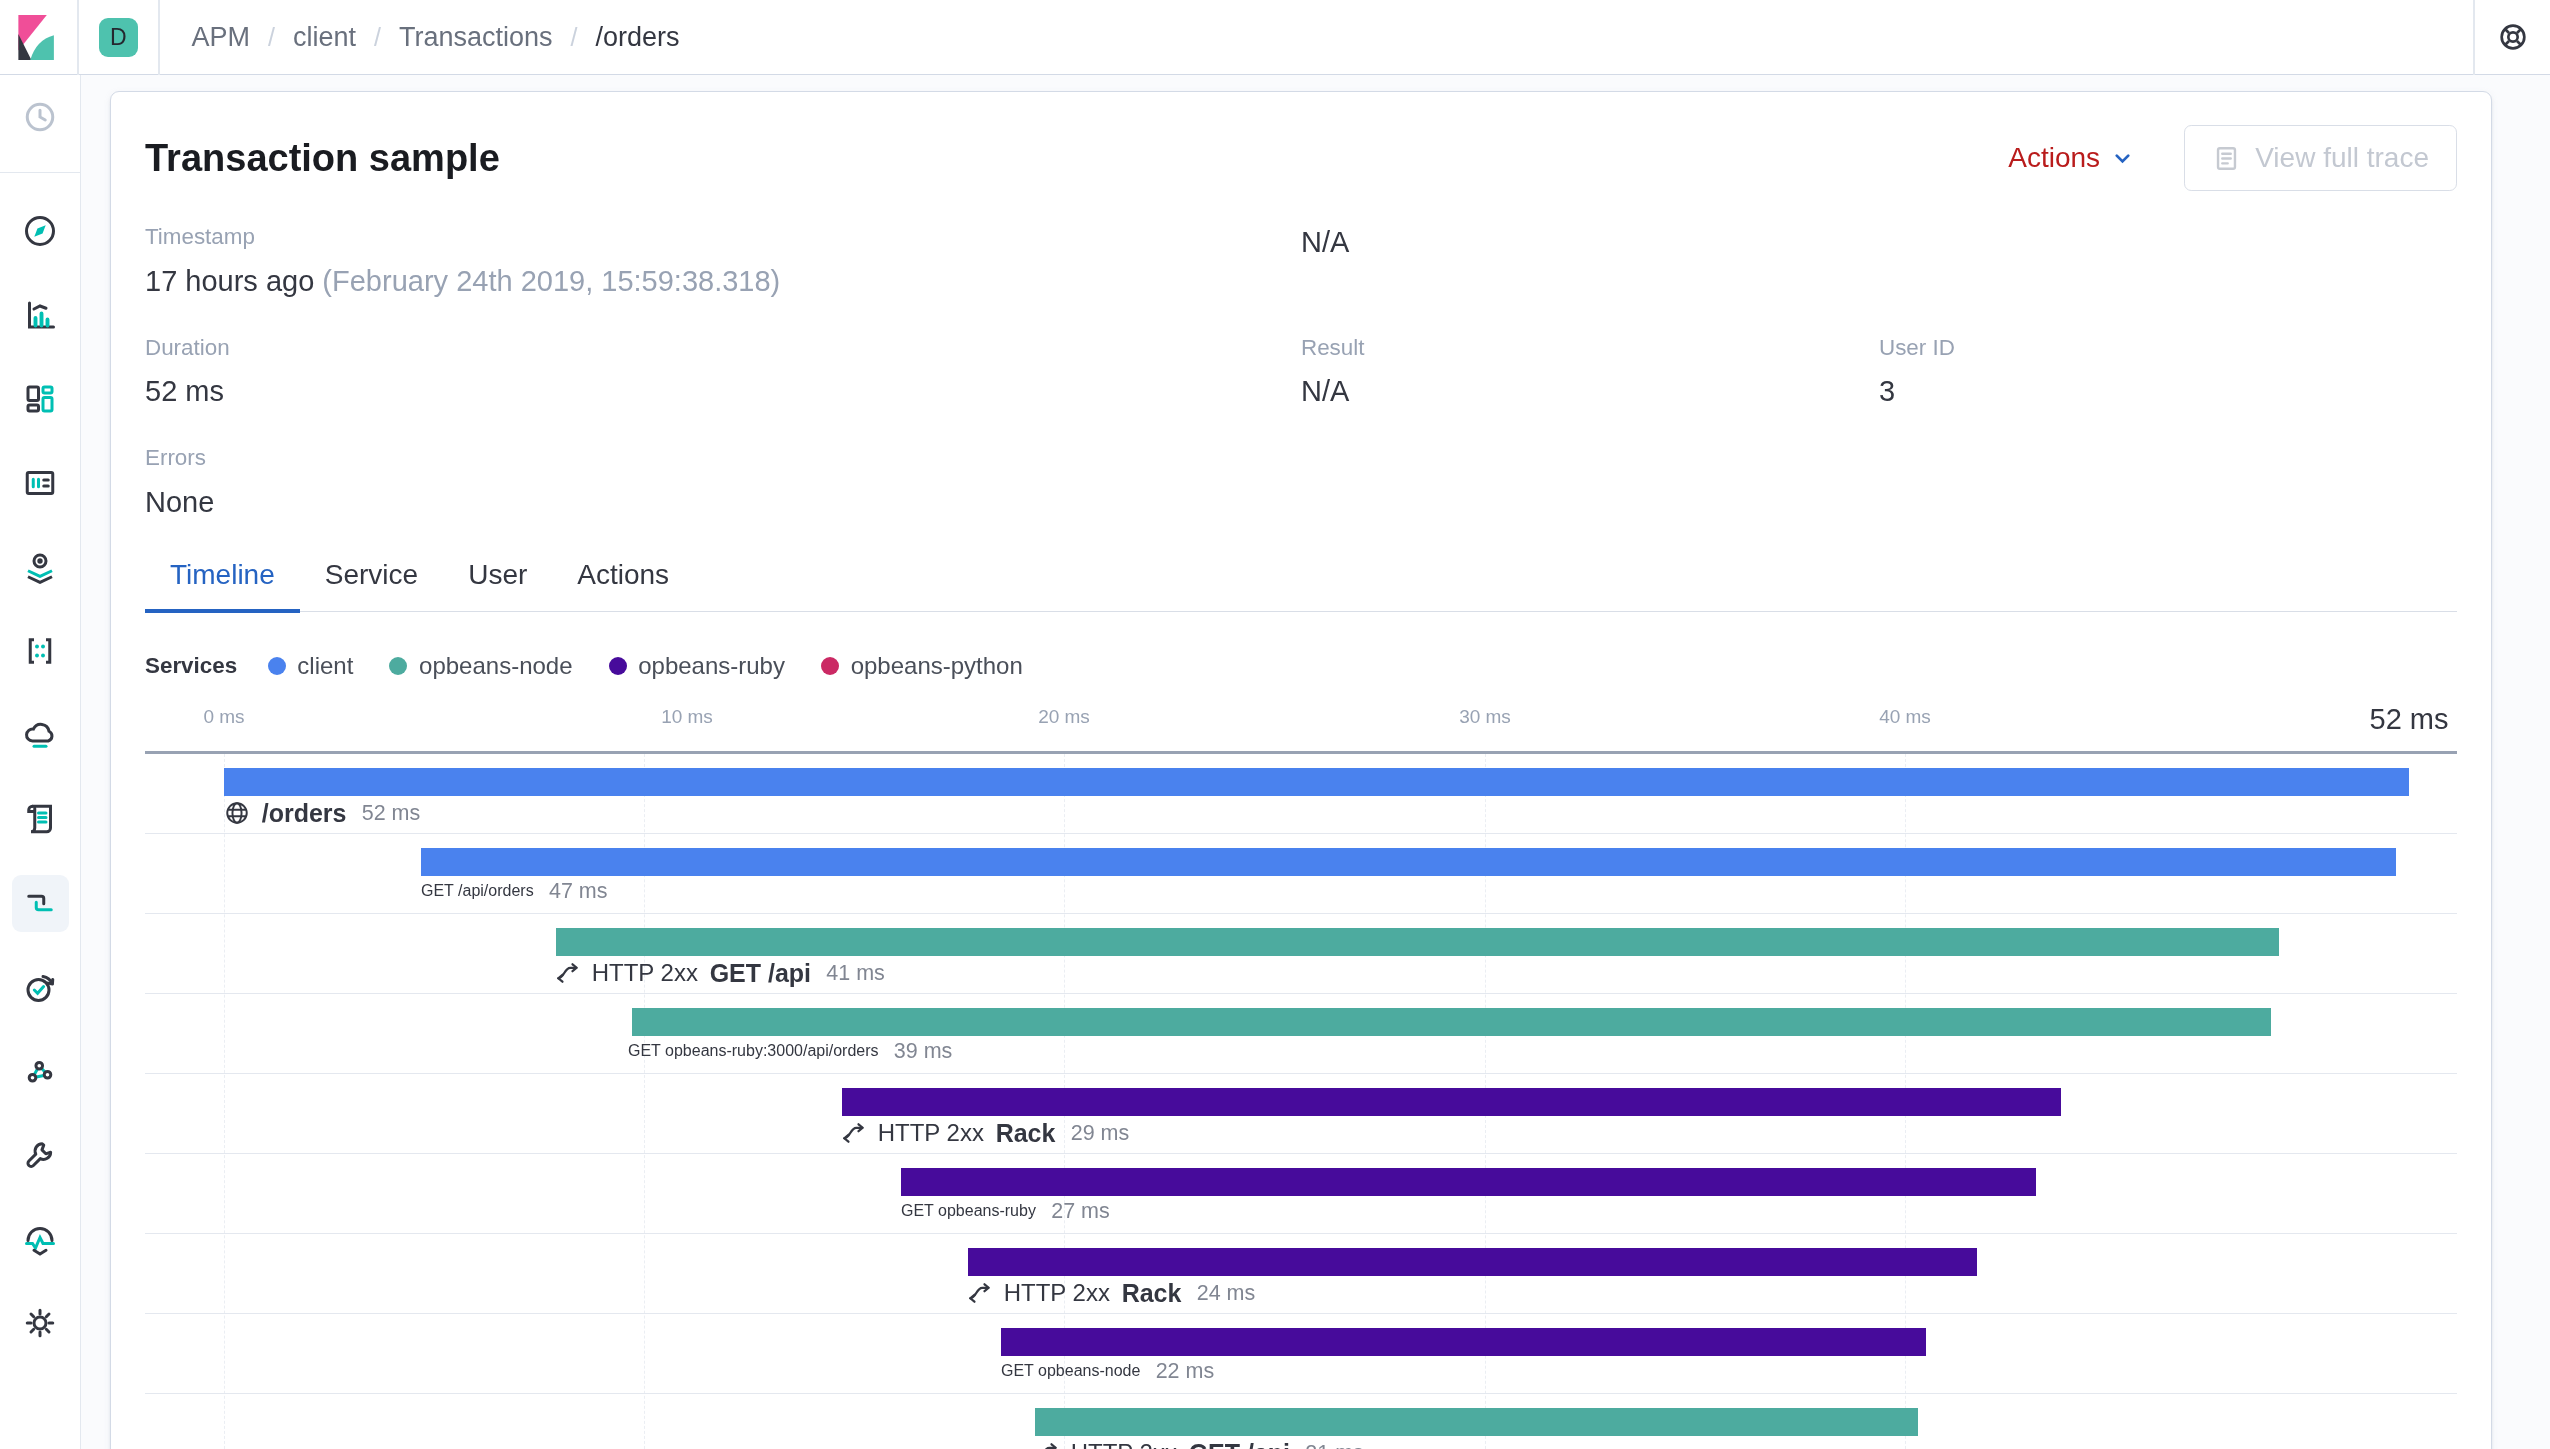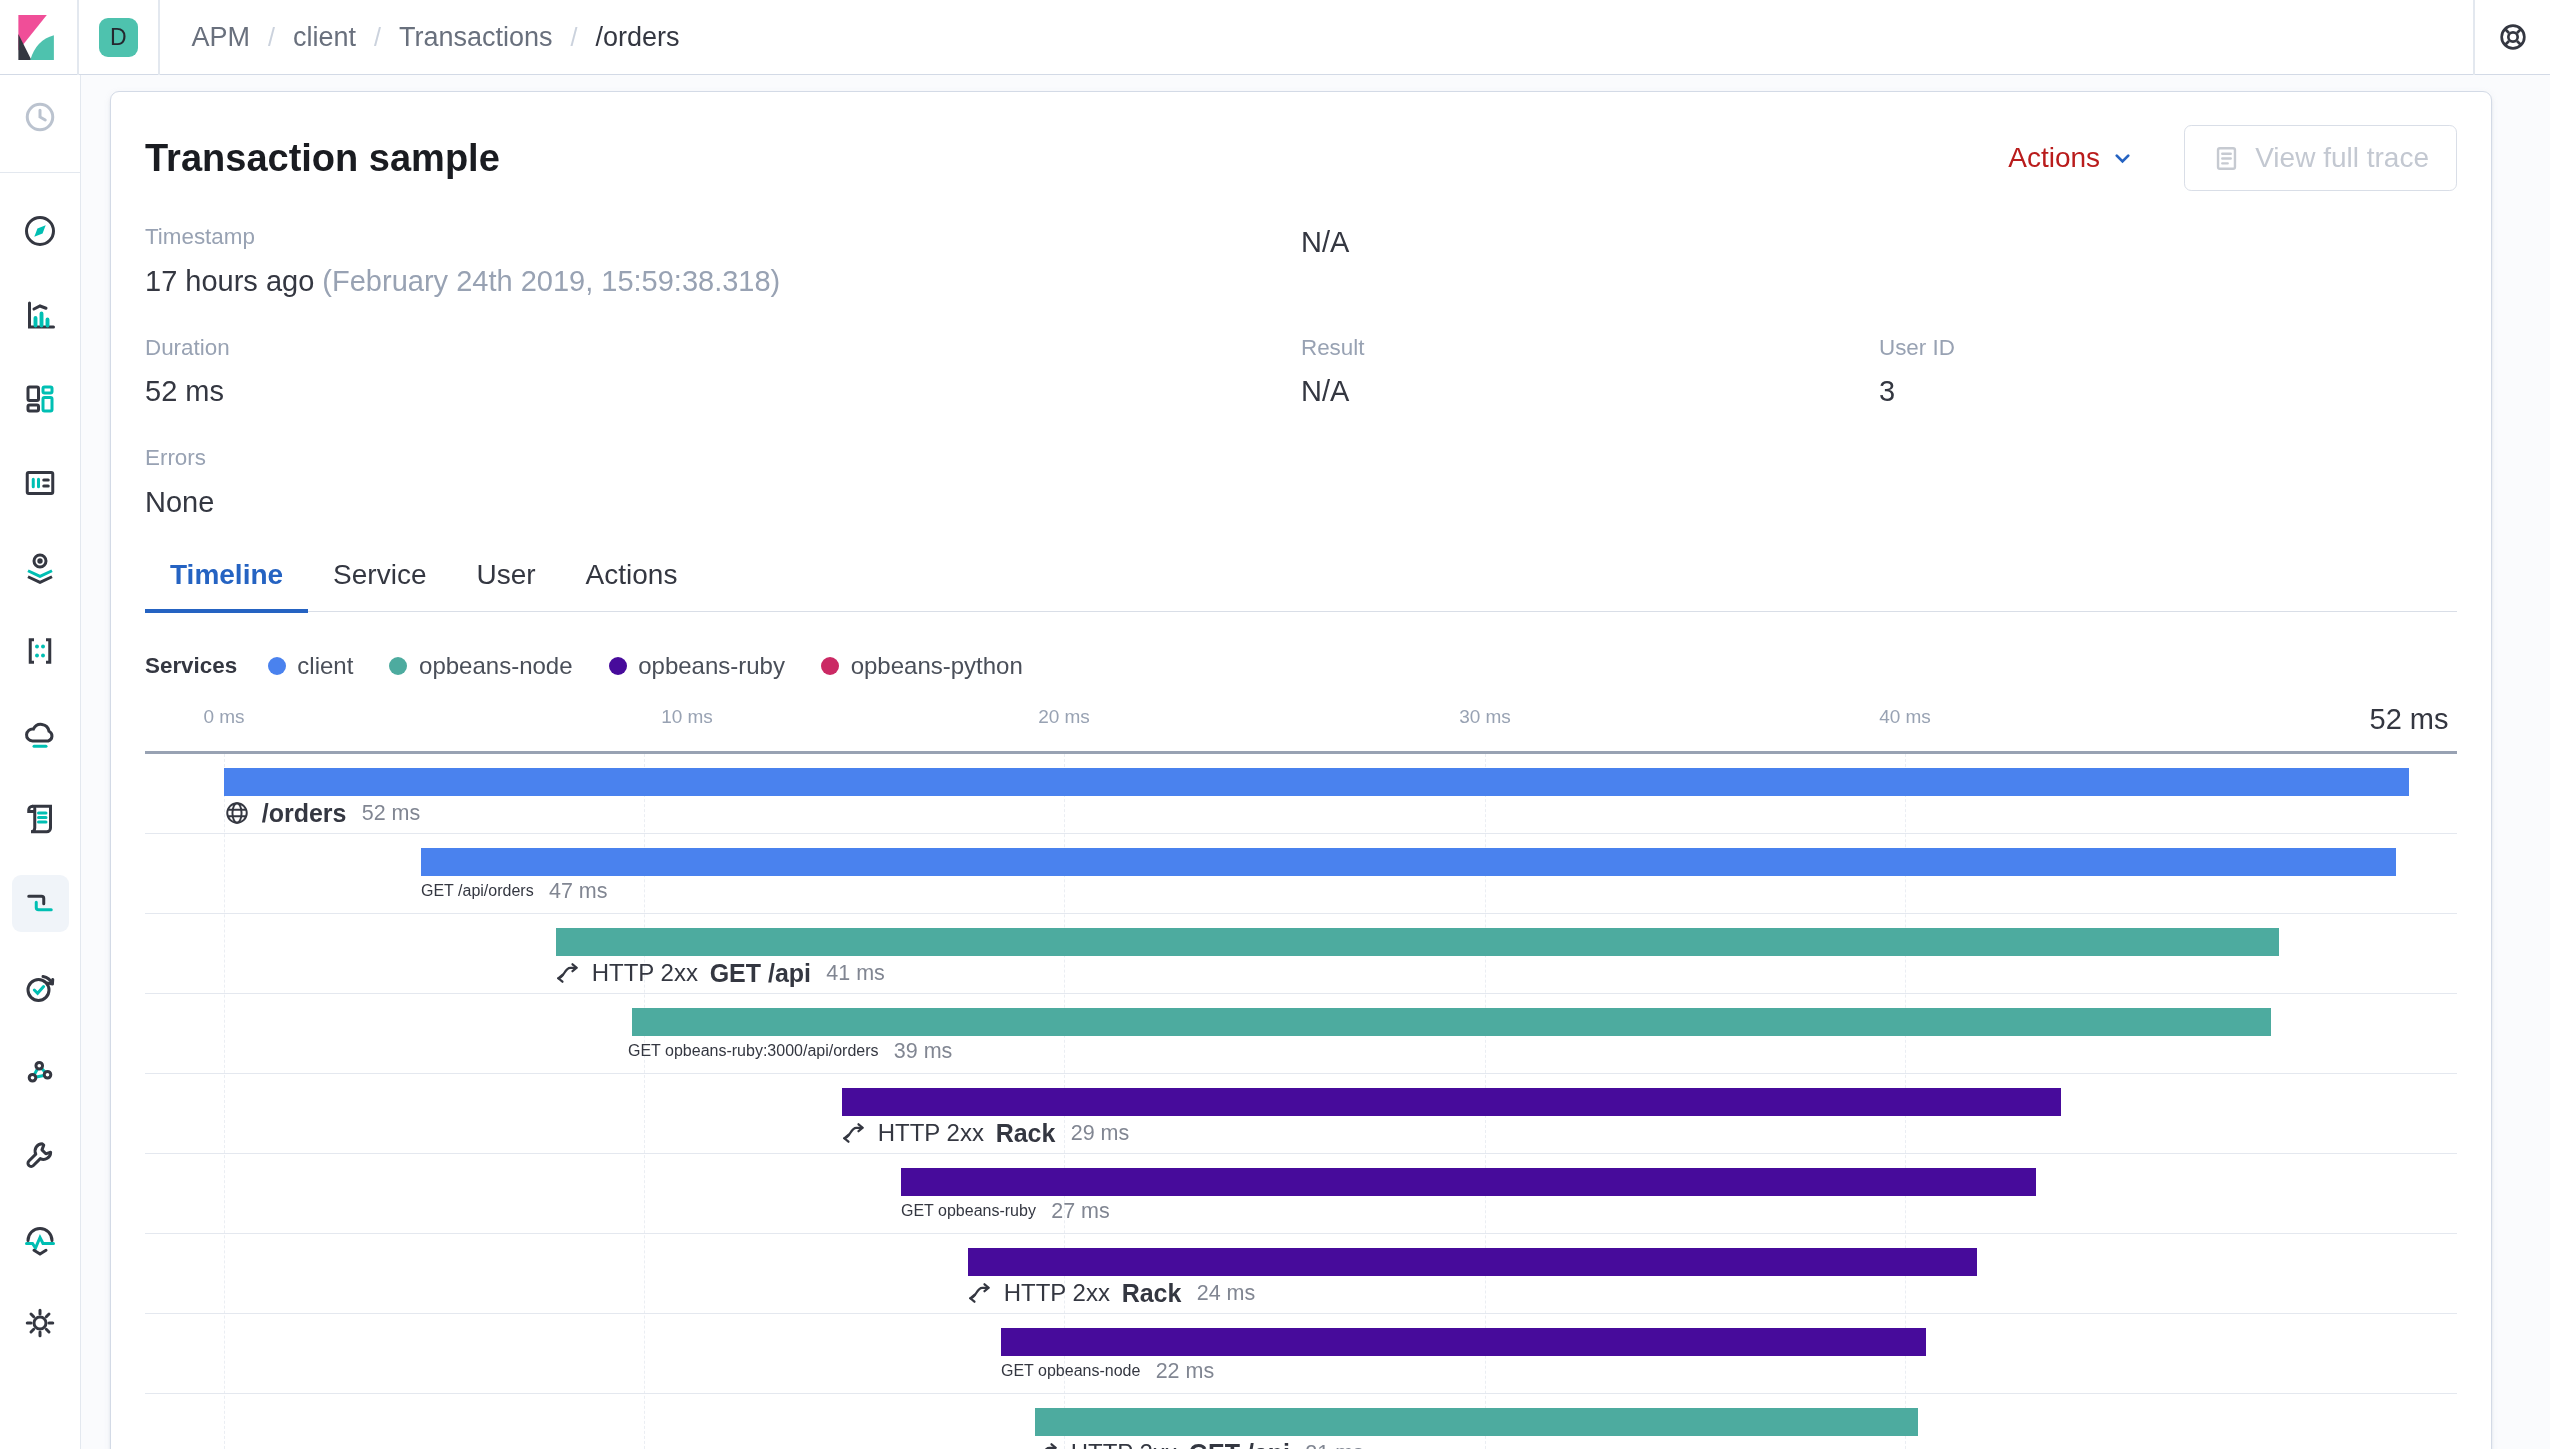--- a/index.html
+++ b/index.html
@@ -43,21 +43,21 @@
 
   
   .fields { margin-top:32px; display:grid; grid-template-columns:repeat(4,1fr); row-gap:36px; }
   .field-label { font-size:22.4px; color:#98A2B3; margin-bottom:12.6px; }
   .field-value { font-size:29px; color:#343741; line-height:36px; }
   .field-secondary { color:#98A2B3; }
 
   
   .tabs { margin-top:39px; display:flex; border-bottom:1.8px solid #D9DEE7; }
   .tab { position:relative; padding:0 25px 20px 25px; font-size:28px; color:#343741; cursor:pointer; }
-  .tab.active { color:#2563C2;font-weight:bold; }
+  .tab.active { color:#2563C2; }
   .tab.active::after { content:""; position:absolute; left:0; right:0; bottom:-1.8px; height:3.6px; background:#2563C2; }
 
   
   .legend { margin-top:39px; display:flex; align-items:center; height:30.5px; }
   .legend-title { font-size:22.4px; font-weight:700; color:#343741; margin-right:30.5px; }
   .legend-item { display:flex; align-items:center; gap:11.7px; margin-right:36px; }
   .legend-dot { width:18px; height:18px; border-radius:50%; }
   .legend-label { font-size:24px; color:#4A4F59; }
 
   

